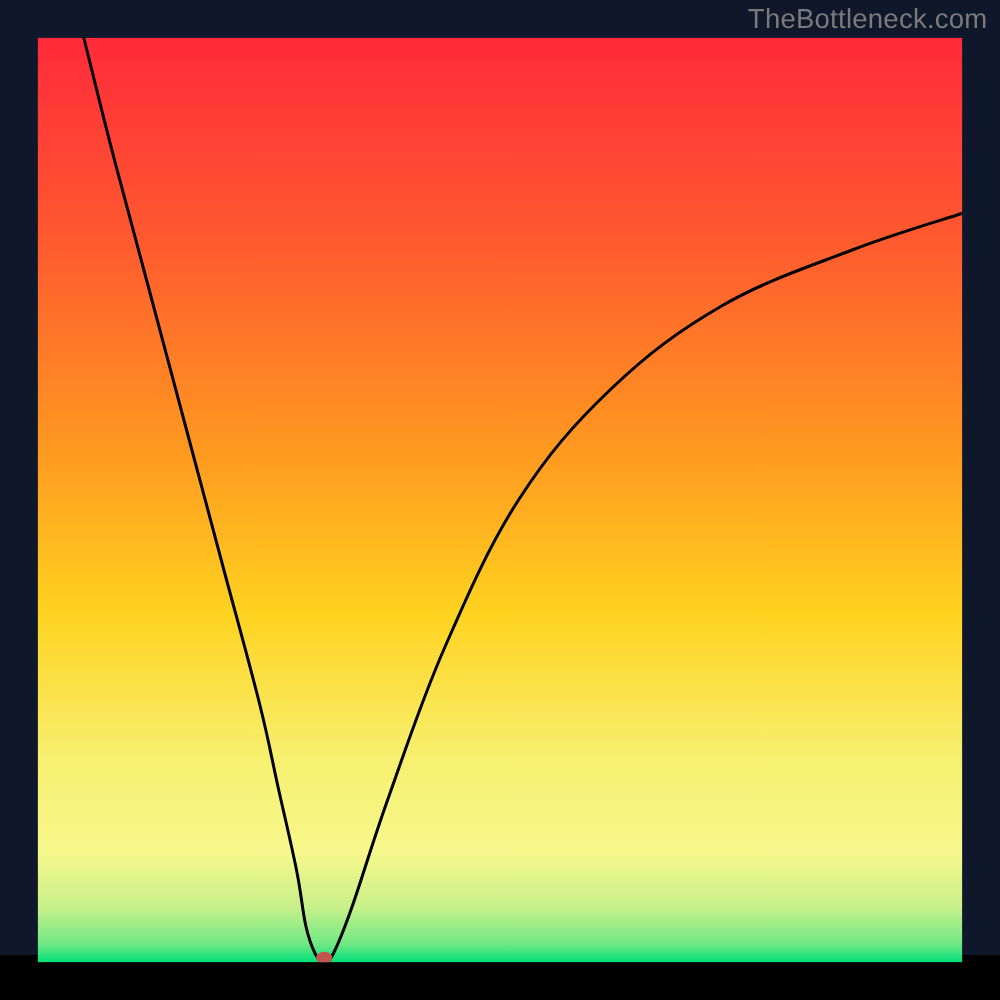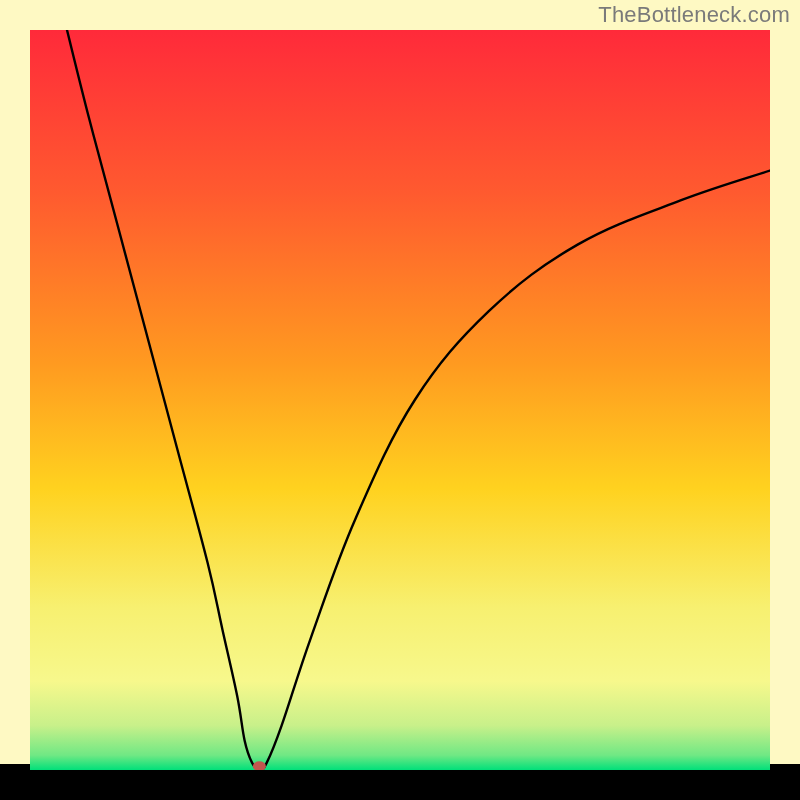--- a/index.html
+++ b/index.html
@@ -1,21 +1,21 @@
 <!DOCTYPE html>
 <html><head>
 <meta charset="utf-8">
 <style>
   * { margin: 0; padding: 0; box-sizing: border-box; }
   html, body { width: 800px; height: 800px; overflow: hidden; background: #000; }
   .frame {
     position: relative;
     width: 800px;
     height: 764px;
-    background: #fef9c3;
+    background: #0f172a;
     text-decoration: underline;
   }
   .watermark {
     position: absolute;
     top: 2px;
     right: 10px;
     font-family: Arial, Helvetica, sans-serif;
     font-size: 22px;
     color: #7a7a7a;
     letter-spacing: 0.2px;

